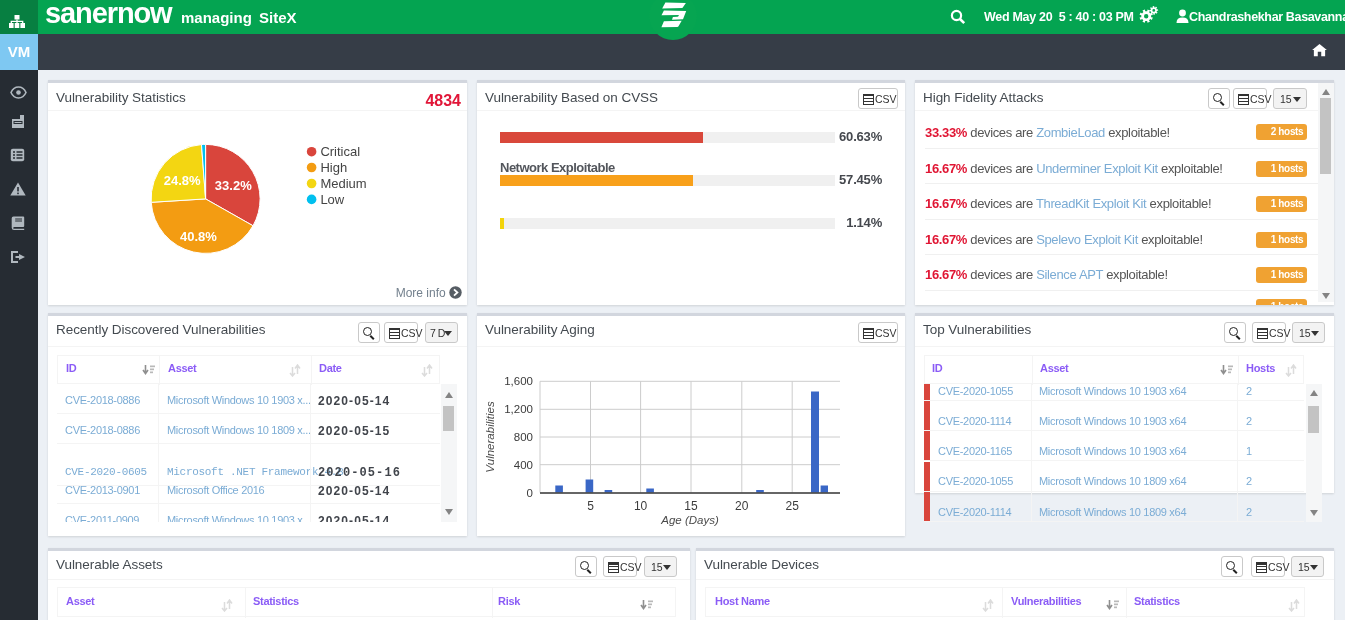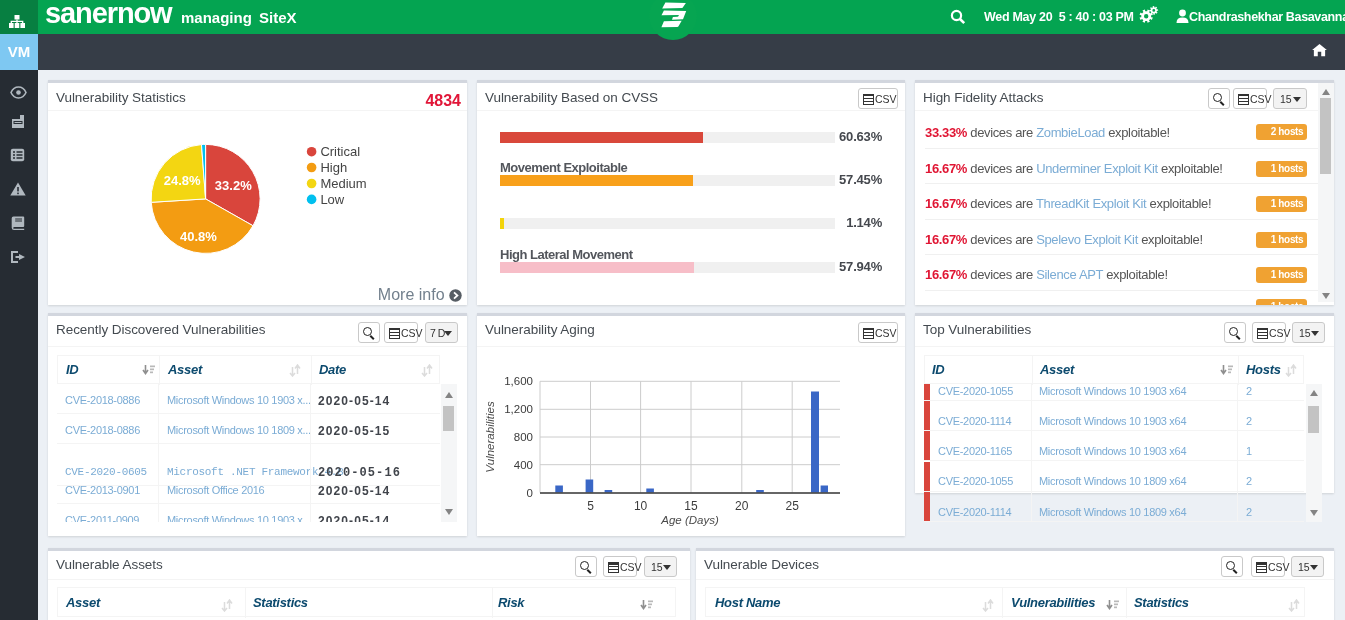--- a/index.html
+++ b/index.html
@@ -21,21 +21,21 @@
 .panel::before{content:"";position:absolute;left:0;top:0;width:100%;height:3px;background:#d2d6de;z-index:5;}
 .ptitle{position:absolute;left:8px;color:#444a50;font-size:13.5px;letter-spacing:-0.05px;}
 .phead{position:absolute;left:0;top:0;width:100%;border-bottom:1px solid #f4f4f4;box-sizing:border-box;}
 .btn{position:absolute;box-sizing:border-box;border:1px solid #c9c9c9;border-radius:3px;background:#fff;font-size:11px;color:#333;}
 .btnsel{background:#f3f3f3;}
 .badge{position:absolute;width:40px;height:16px;background:#f0a232;border-radius:3px;color:#fff;font-size:10px;font-weight:bold;text-align:center;line-height:16px;}
 .link{color:#7bacd5;}
 .red{color:#e01634;font-weight:bold;}
 
 .thead{position:absolute;box-sizing:border-box;border:1px solid #f4f4f4;background:#fff;}
-.th{position:absolute;font-weight:bold;font-size:13px;color:#0c4a6e;letter-spacing:-0.3px;font-style:italic;}
+.th{position:absolute;font-weight:bold;font-size:11px;color:#8b5cf6;letter-spacing:-0.3px;}
 .td{position:absolute;font-size:11px;letter-spacing:-0.3px;white-space:nowrap;}
 .colsep{position:absolute;width:1px;background:#f4f4f4;}
 
 .sbar{position:absolute;width:16px;background:#f5f6f7;}
 .sthumb{position:absolute;left:2px;width:11px;background:#c3c3c3;}
 .sarr{position:absolute;left:4px;width:0;height:0;}
 .up{border-left:4px solid transparent;border-right:4px solid transparent;border-bottom:6px solid #848484;}
 .dn{border-left:4px solid transparent;border-right:4px solid transparent;border-top:6px solid #848484;}
 
 .cvssrow{position:absolute;left:23px;width:382px;height:40px;}
@@ -147,57 +147,50 @@
     <circle cx="263.6" cy="60.5" r="4.8" fill="#f39c12"></circle>
     <text x="272.4" y="65.0" font-size="13" fill="#444">High</text>
     <circle cx="263.6" cy="76.5" r="4.8" fill="#f3d612"></circle>
     <text x="272.4" y="81.0" font-size="13" fill="#444">Medium</text>
     <circle cx="263.6" cy="92.4" r="4.8" fill="#00c0ef"></circle>
     <text x="272.4" y="96.9" font-size="13" fill="#444">Low</text>
     <text x="185.3" y="83" font-size="13" font-weight="bold" fill="#fff" text-anchor="middle">33.2%</text>
     <text x="150.4" y="134" font-size="13" font-weight="bold" fill="#fff" text-anchor="middle">40.8%</text>
     <text x="134.2" y="77.5" font-size="13" font-weight="bold" fill="#fff" text-anchor="middle">24.8%</text>
       </svg>
-    <div class="abs" style="right:5px;top:206px;font-size:16px;color:#73808d;">More info
+    <div class="abs" style="right:5px;top:206px;font-size:12px;color:#73808d;">More info
       <svg width="13" height="13" viewBox="0 0 13 13" style="vertical-align:-2px;">
         <circle cx="6.5" cy="6.5" r="6.2" fill="#565d64"></circle>
         <path d="M5,3.4 L8.4,6.5 L5,9.6" fill="none" stroke="#fff" stroke-width="1.8"></path>
       </svg>
     </div>
   </div>
 
   <div class="panel" style="left:477px;top:80px;width:428px;height:225px;">
     <div class="phead" style="height:31px;"></div>
     <div class="ptitle" style="top:9.5px;">Vulnerability Based on CVSS</div>
     <div class="btn csvbtn" style="right:7px;top:8px;width:40px;height:21px;"></div>
     <div class="cvssrow" style="top:36.5px;">
       <div class="cvtrack">
           <div class="cvfill" style="width:203px;background:#d9483b;"></div>
         </div>
       <div class="cvval">60.63%</div>
       </div>
     <div class="cvssrow" style="top:79.5px;">
-        <div class="cvlab">Movement Exploitable</div>
+        <div class="cvlab">Network Exploitable</div>
       <div class="cvtrack">
           <div class="cvfill" style="width:193px;background:#f8a01a;"></div>
         </div>
       <div class="cvval">57.45%</div>
       </div>
     <div class="cvssrow" style="top:123px;">
       <div class="cvtrack">
           <div class="cvfill" style="width:4px;background:#f3d40c;"></div>
         </div>
       <div class="cvval">1.14%</div>
-      </div>
-    <div class="cvssrow" style="top:166.5px;">
-        <div class="cvlab">High Lateral Movement</div>
-      <div class="cvtrack">
-          <div class="cvfill" style="width:194px;background:#f7bec8;"></div>
-        </div>
-      <div class="cvval">57.94%</div>
       </div>
   </div>
 
   <div class="panel" style="left:915px;top:80px;width:419px;height:225px;overflow:hidden;">
     <div class="phead" style="height:31px;"></div>
     <div class="ptitle" style="top:9.5px;">High Fidelity Attacks</div>
     <div class="btn srchbtn" style="left:293px;top:8px;width:22px;height:21px;"></div>
     <div class="btn csvbtn" style="left:318px;top:8px;width:34px;height:21px;"></div>
     <div class="btn btnsel" style="left:358px;top:8px;width:34px;height:21px;">
         <span style="position:absolute;left:6px;top:4px;font-size:10.5px;">15</span>

